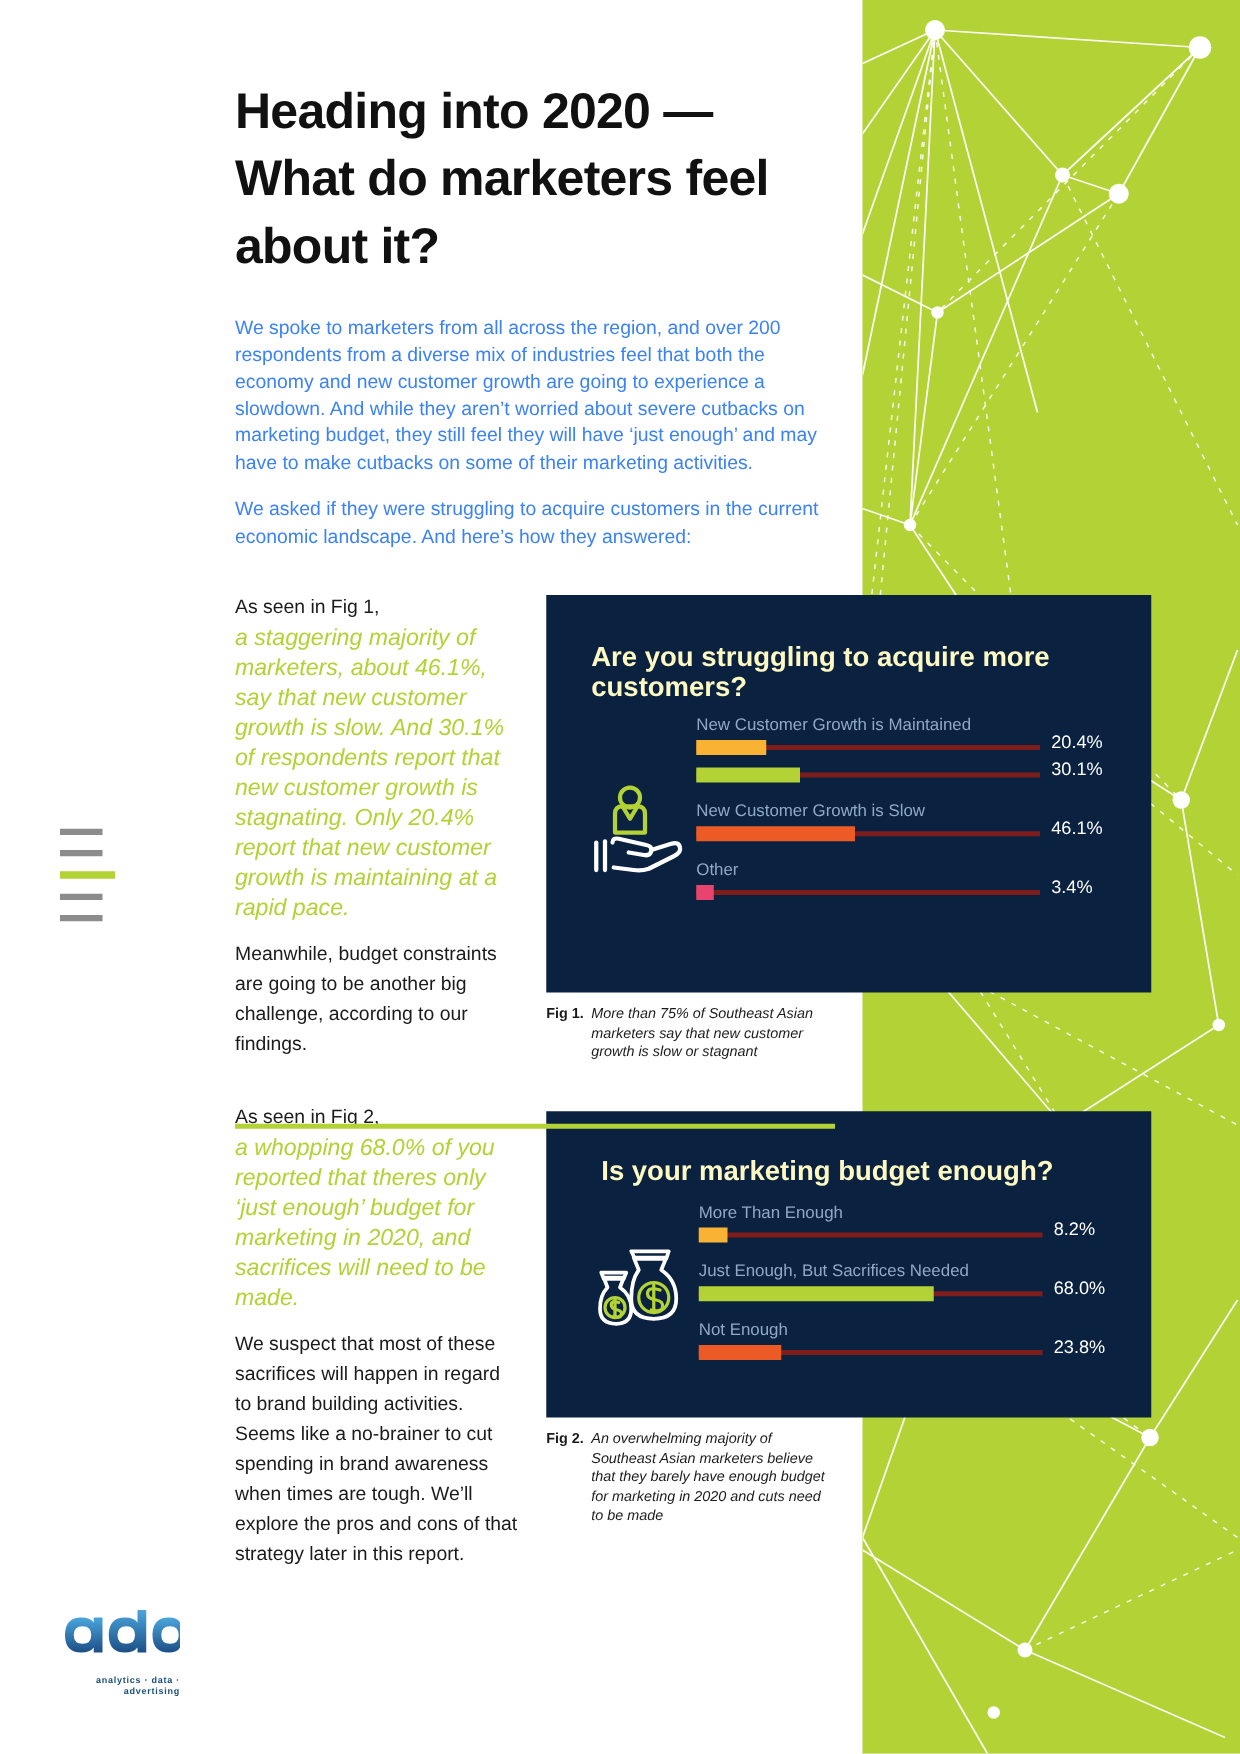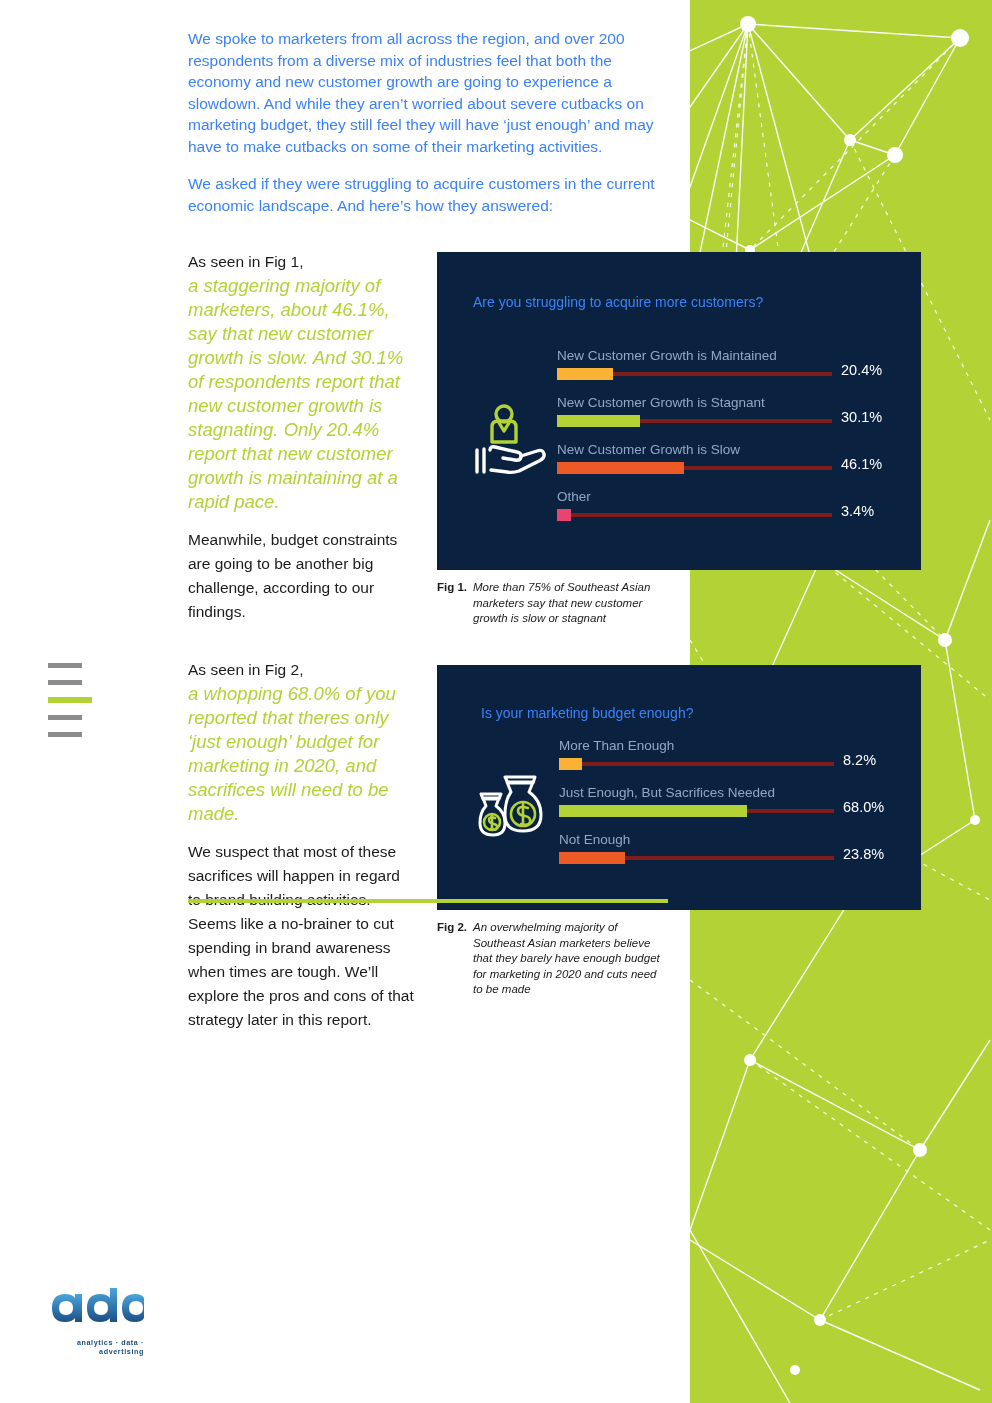--- a/index.html
+++ b/index.html
@@ -103,24 +103,24 @@
   
   .card {
     position: absolute;
     background: #0a2240;
     color: #ffffff;
   }
   .card-1 { left: 249px; top: 2px; width: 484px; height: 318px; }
   .card-2 { left: 249px; top: 7px; width: 484px; height: 245px; }
 
   .card h2 {
-    font-size: 14px;
+    font-size: 22px;
     line-height: 24px;
-    font-weight: normal;
-    color: #3b82f6;
+    font-weight: bold;
+    color: #fef9c3;
     position: absolute;
   }
   .card-1 h2 { left: 36px; top: 38px; width: 370px; }
   .card-2 h2 { left: 44px; top: 36px; width: 380px; }
 
   .chart-icon {
     position: absolute;
     width: 80px;
     height: 80px;
   }
@@ -281,20 +281,21 @@
 <div class="margin-marks">
   <div class="mk"></div>
   <div class="mk"></div>
   <div class="mk accent"></div>
   <div class="mk"></div>
   <div class="mk"></div>
 </div>
 
 <div class="content">
 
+  <h1 class="title">Heading into 2020 — What do marketers feel about it?</h1>
 
   <p class="body intro">We spoke to marketers from all across the region, and over 200 respondents from a diverse mix of industries feel that both the economy and new customer growth are going to experience a slowdown. And while they aren’t worried about severe cutbacks on marketing budget, they still feel they will have ‘just enough’ and may have to make cutbacks on some of their marketing activities.</p>
   <p class="body intro2">We asked if they were struggling to acquire customers in the current economic landscape. And here’s how they answered:</p>
 
   <div class="section section-1">
     <div class="col-left">
       <div class="lead-line">As seen in Fig 1,</div>
       <div class="highlight">a staggering majority of marketers, about 46.1%, say that new customer growth is slow. And 30.1% of respondents report that new customer growth is stagnating. Only 20.4% report that new customer growth is maintaining at a rapid pace.</div>
       <div class="after-note">Meanwhile, budget constraints are going to be another big challenge, according to our findings.</div>
     </div>
@@ -320,21 +321,20 @@
 
       <div class="bars">
         <div class="bar-row">
           <div class="bar-label">New Customer Growth is Maintained</div>
           <div class="bar-track">
             <div class="bar-fill" style="width:56px;background:#f9b233;"></div>
             <div class="bar-value">20.4%</div>
           </div>
         </div>
         <div class="bar-row">
-          <div class="bar-label">New Customer Growth is Stagnant</div>
           <div class="bar-track">
             <div class="bar-fill" style="width:83px;background:#b2d235;"></div>
             <div class="bar-value">30.1%</div>
           </div>
         </div>
         <div class="bar-row">
           <div class="bar-label">New Customer Growth is Slow</div>
           <div class="bar-track">
             <div class="bar-fill" style="width:127px;background:#ec5b25;"></div>
             <div class="bar-value">46.1%</div>

